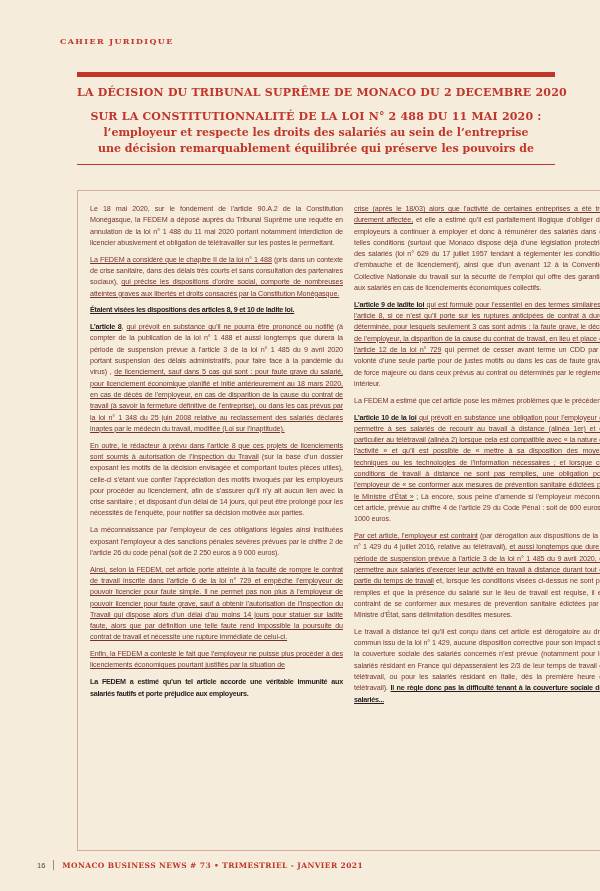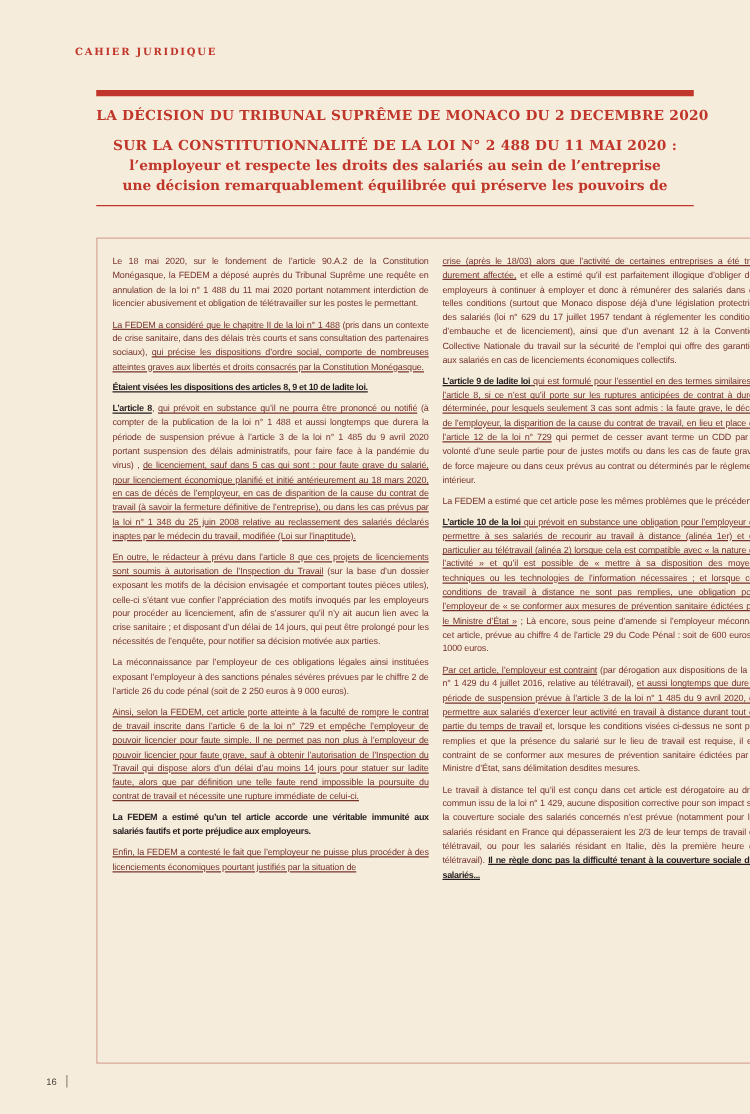--- a/index.html
+++ b/index.html
@@ -88,31 +88,36 @@
 
   <div class="article-box">
     <div class="col">
         <p><span>Le 18 mai 2020, sur le fondement de l’article 90.A.2 de la Constitution Monégasque, la FEDEM a déposé auprès du Tribunal Suprême une requête en annulation de la loi n° 1 488 du 11 mai 2020 portant notamment interdiction de licencier abusivement et obligation de télétravailler sur les postes le permettant.</span></p>
         <p><span class="r-u">La FEDEM a considéré que le chapitre II de la loi n° 1 488</span><span> (pris dans un contexte de crise sanitaire, dans des délais très courts et sans consultation des partenaires sociaux), </span><span class="r-u">qui précise les dispositions d’ordre social, comporte de nombreuses atteintes graves aux libertés et droits consacrés par la Constitution Monégasque.</span></p>
         <p><span class="r-b r-k r-u">Étaient visées les dispositions des articles 8, 9 et 10 de ladite loi.</span></p>
         <p><span class="r-b r-k r-u">L’article 8</span><span>, </span><span class="r-u">qui prévoit en substance qu’il ne pourra être prononcé ou notifié</span><span> (à compter de la publication de la loi n° 1 488 et aussi longtemps que durera la période de suspension prévue à l’article 3 de la loi n° 1 485 du 9 avril 2020 portant suspension des délais administratifs, pour faire face à la pandémie du virus) , </span><span class="r-u">de licenciement, sauf dans 5 cas qui sont : pour faute grave du salarié, pour licenciement économique planifié et initié antérieurement au 18 mars 2020, en cas de décès de l’employeur, en cas de disparition de la cause du contrat de travail (à savoir la fermeture définitive de l’entreprise), ou dans les cas prévus par la loi n° 1 348 du 25 juin 2008 relative au reclassement des salariés déclarés inaptes par le médecin du travail, modifiée (Loi sur l’inaptitude).</span></p>
         <p><span class="r-u">En outre, le rédacteur à prévu dans l’article 8 que ces projets de licenciements sont soumis à autorisation de l’Inspection du Travail</span><span> (sur la base d’un dossier exposant les motifs de la décision envisagée et comportant toutes pièces utiles), celle-ci s’étant vue confier l’appréciation des motifs invoqués par les employeurs pour procéder au licenciement, afin de s’assurer qu’il n’y ait aucun lien avec la crise sanitaire ; et disposant d’un délai de 14 jours, qui peut être prolongé pour les nécessités de l’enquête, pour notifier sa décision motivée aux parties.</span></p>
         <p><span>La méconnaissance par l’employeur de ces obligations légales ainsi instituées exposant l’employeur à des sanctions pénales sévères prévues par le chiffre 2 de l’article 26 du code pénal (soit de 2 250 euros à 9 000 euros).</span></p>
         <p><span class="r-u">Ainsi, selon la FEDEM, cet article porte atteinte à la faculté de rompre le contrat de travail inscrite dans l’article 6 de la loi n° 729 et empêche l’employeur de pouvoir licencier pour faute simple. Il ne permet pas non plus à l’employeur de pouvoir licencier pour faute grave, sauf à obtenir l’autorisation de l’Inspection du Travail qui dispose alors d’un délai d’au moins 14 jours pour statuer sur ladite faute, alors que par définition une telle faute rend impossible la poursuite du contrat de travail et nécessite une rupture immédiate de celui-ci.</span></p>
+        <p><span class="r-u">Enfin, la FEDEM a contesté le fait que l’employeur ne puisse plus procéder à des licenciements économiques pourtant justifiés par la situation de</span></p>
         <p><span class="r-b r-k">La FEDEM a estimé qu’un tel article accorde une véritable immunité aux salariés fautifs et porte préjudice aux employeurs.</span></p>
-        <p><span class="r-u">Enfin, la FEDEM a contesté le fait que l’employeur ne puisse plus procéder à des licenciements économiques pourtant justifiés par la situation de</span></p>
       </div>
     <div class="col">
         <p><span class="r-u">crise (après le 18/03) alors que l’activité de certaines entreprises a été très durement affectée,</span><span> et elle a estimé qu’il est parfaitement illogique d’obliger des employeurs à continuer à employer et donc à rémunérer des salariés dans de telles conditions (surtout que Monaco dispose déjà d’une législation protectrice des salariés (loi n° 629 du 17 juillet 1957 tendant à réglementer les conditions d’embauche et de licenciement), ainsi que d’un avenant 12 à la Convention Collective Nationale du travail sur la sécurité de l’emploi qui offre des garanties aux salariés en cas de licenciements économiques collectifs.</span></p>
         <p><span class="r-b r-k r-u">L’article 9 de ladite loi</span><span class="r-u"> qui est formulé pour l’essentiel en des termes similaires à l’article 8, si ce n’est qu’il porte sur les ruptures anticipées de contrat à durée déterminée, pour lesquels seulement 3 cas sont admis : la faute grave, le décès de l’employeur, la disparition de la cause du contrat de travail, en lieu et place de l’article 12 de la loi n° 729</span><span> qui permet de cesser avant terme un CDD par la volonté d’une seule partie pour de justes motifs ou dans les cas de faute grave, de force majeure ou dans ceux prévus au contrat ou déterminés par le règlement intérieur.</span></p>
         <p><span>La FEDEM a estimé que cet article pose les mêmes problèmes que le précédent.</span></p>
         <p><span class="r-b r-k r-u">L’article 10 de la loi</span><span class="r-u"> qui prévoit en substance une obligation pour l’employeur de permettre à ses salariés de recourir au travail à distance (alinéa 1er) et en particulier au télétravail (alinéa 2) lorsque cela est compatible avec « la nature de l’activité » et qu’il est possible de « mettre à sa disposition des moyens techniques ou les technologies de l’information nécessaires ; et lorsque ces conditions de travail à distance ne sont pas remplies, une obligation pour l’employeur de « se conformer aux mesures de prévention sanitaire édictées par le Ministre d’État »</span><span> ; Là encore, sous peine d’amende si l’employeur méconnaît cet article, prévue au chiffre 4 de l’article 29 du Code Pénal :  soit de 600 euros à 1000 euros.</span></p>
         <p><span class="r-u">Par cet article, l’employeur est contraint</span><span> (par dérogation aux dispositions de la loi n° 1 429 du 4 juillet 2016, relative au télétravail), </span><span class="r-u">et aussi longtemps que dure la période de suspension prévue à l’article 3 de la loi n° 1 485 du 9 avril 2020, de permettre aux salariés d’exercer leur activité en travail à distance durant tout ou partie du temps de travail</span><span> et, lorsque les conditions visées ci-dessus ne sont pas remplies et que la présence du salarié sur le lieu de travail est requise, il est contraint de se conformer aux mesures de prévention sanitaire édictées par le Ministre d’État, sans délimitation desdites mesures.</span></p>
         <p><span>Le travail à distance tel qu’il est conçu dans cet article est dérogatoire au droit commun issu de la loi n° 1 429, aucune disposition corrective pour son impact sur la couverture sociale des salariés concernés n’est prévue (notamment pour les salariés résidant en France qui dépasseraient les 2/3 de leur temps de travail en télétravail, ou pour les salariés résidant en Italie, dès la première heure de télétravail). </span><span class="r-b r-k r-u">Il ne règle donc pas la difficulté tenant à la couverture sociale des salariés...</span></p>
       </div>
   </div>
 
   <div class="footer">
     <span class="page-num">16</span>
     <span class="footer-sep"></span>
+    <span class="footer-text">
+      <span>MONACO BUSINESS NEWS</span>
+      <span> </span>
+      <span># 73 • TRIMESTRIEL - JANVIER 2021</span>
+    </span>
   </div>
 
 </div>
 
 </body></html>

